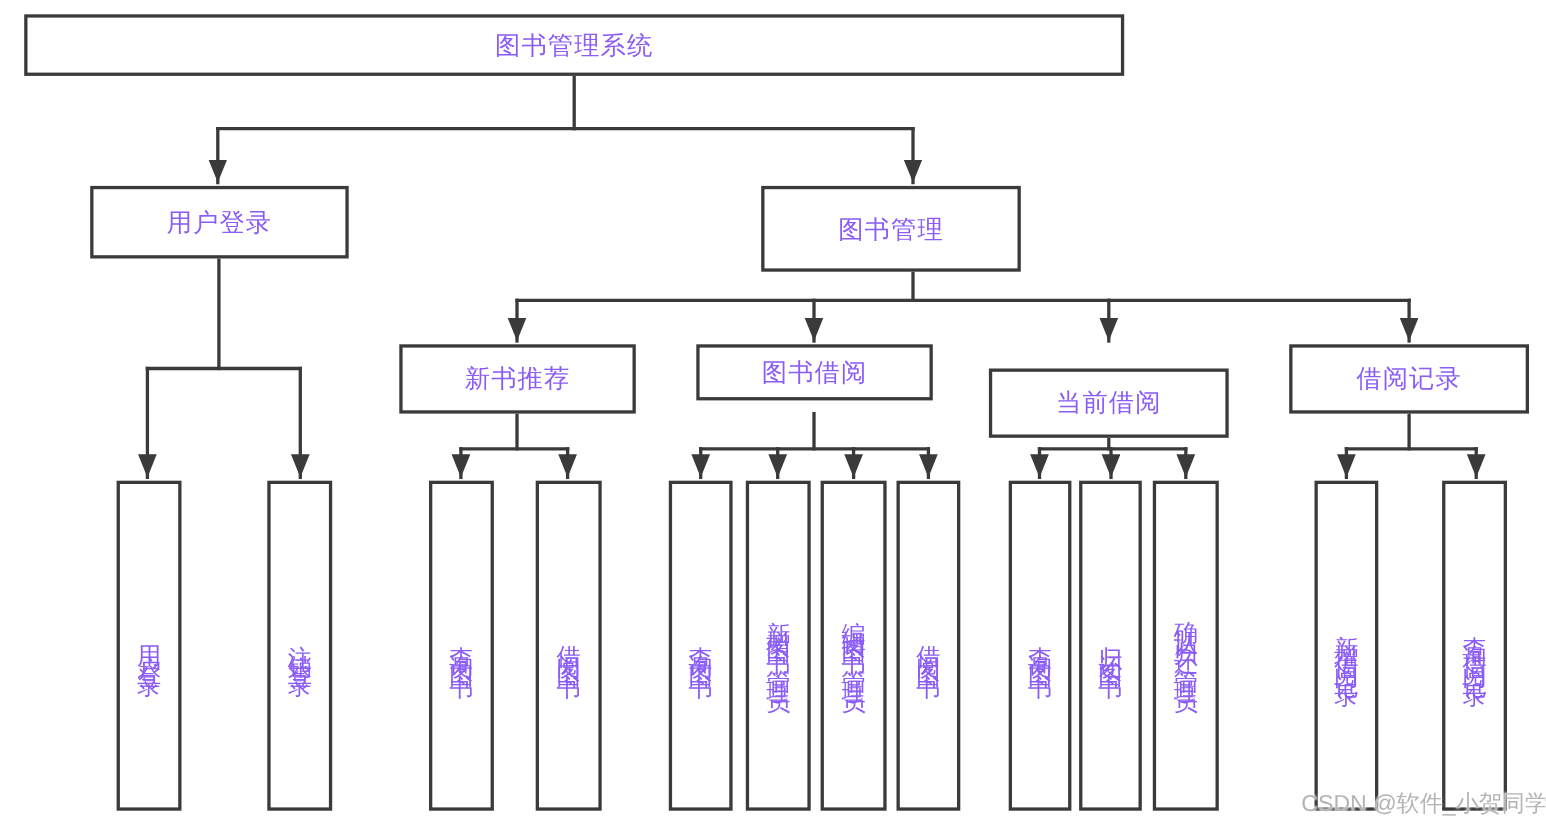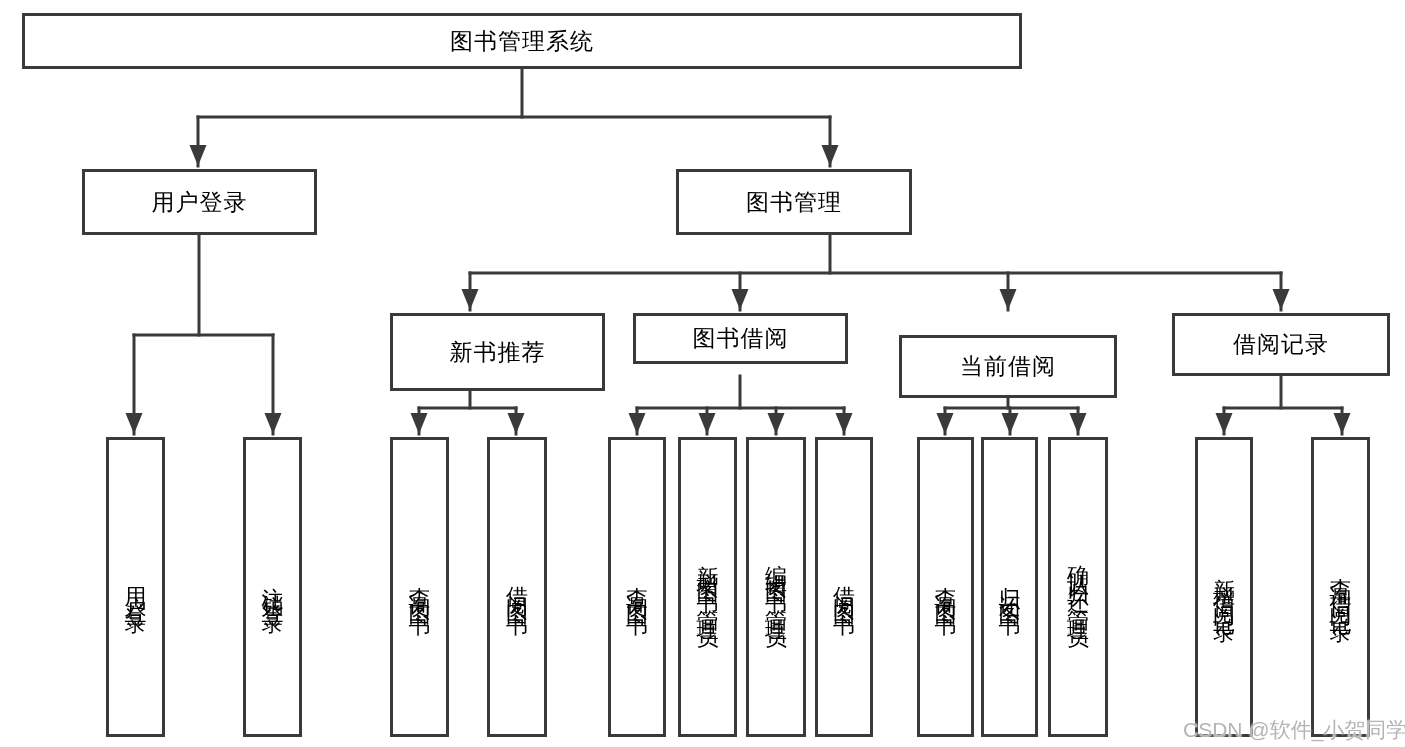--- a/index.html
+++ b/index.html
@@ -7,21 +7,21 @@
     position:relative; width:1405px; height:747px;
     background:#ffffff; overflow:hidden;
     font-family:"Liberation Sans","DejaVu Sans",sans-serif;
   }
   svg.connectors { position:absolute; left:0; top:0; width:1405px; height:747px; }
   svg.connectors line { stroke:#3a3a3a; stroke-width:3; stroke-linecap:square; }
   .box {
     position:absolute; box-sizing:border-box;
     background:#ffffff; border:3px solid #3a3a3a;
     display:flex; align-items:center; justify-content:center;
-    color:#000000;
+    color:#8b5cf6;
   }
   .h-label { font-size:23px; letter-spacing:1px; white-space:nowrap; }
   .leaf .v-label {
     writing-mode:vertical-rl; text-orientation:mixed;
     font-size:22px; letter-spacing:9px; line-height:1;
     white-space:nowrap;
   }
   .watermark {
     position:absolute; left:1183px; top:716px;
     font-size:21px; color:#b4b4b4; white-space:nowrap;
@@ -76,25 +76,25 @@
     <line x1="1342" y1="408" x2="1342" y2="434" marker-end="url(#ah)"></line>
   </svg>
 
   <div class="box" style="left:22px; top:13px; width:1000px; height:56px;">
     <span class="h-label">图书管理系统</span>
   </div>
 
   <div class="box" style="left:82px; top:169px; width:235px; height:66px;">
     <span class="h-label">用户登录</span>
   </div>
-  <div class="box" style="left:676px; top:169px; width:236px; height:66px;">
+  <div class="box" style="left:692px; top:169px; width:236px; height:78px;">
     <span class="h-label">图书管理</span>
   </div>
 
-  <div class="box" style="left:363px; top:313px; width:215px; height:78px;margin-left:27px;">
+  <div class="box" style="left:363px; top:313px; width:215px; height:63px;">
     <span class="h-label">新书推荐</span>
   </div>
   <div class="box" style="left:633px; top:313px; width:215px; height:51px;">
     <span class="h-label">图书借阅</span>
   </div>
   <div class="box" style="left:899px; top:313px; width:218px; height:63px;margin-top:22px;">
     <span class="h-label">当前借阅</span>
   </div>
   <div class="box" style="left:1172px; top:313px; width:218px; height:63px;">
     <span class="h-label">借阅记录</span>

